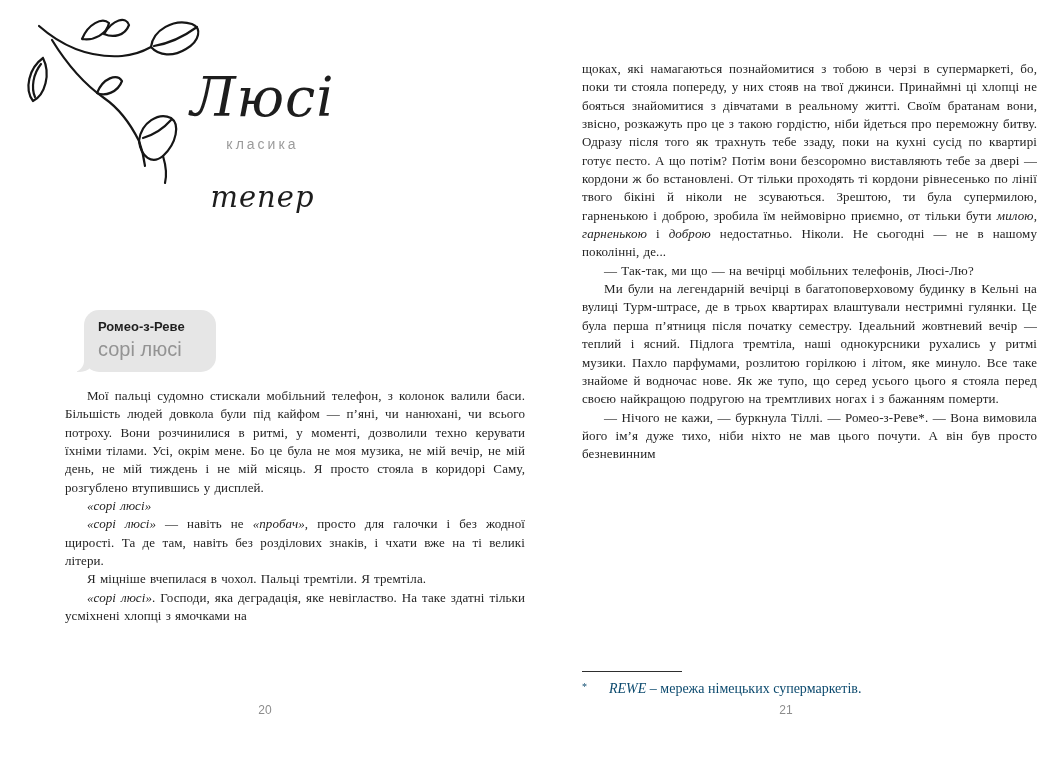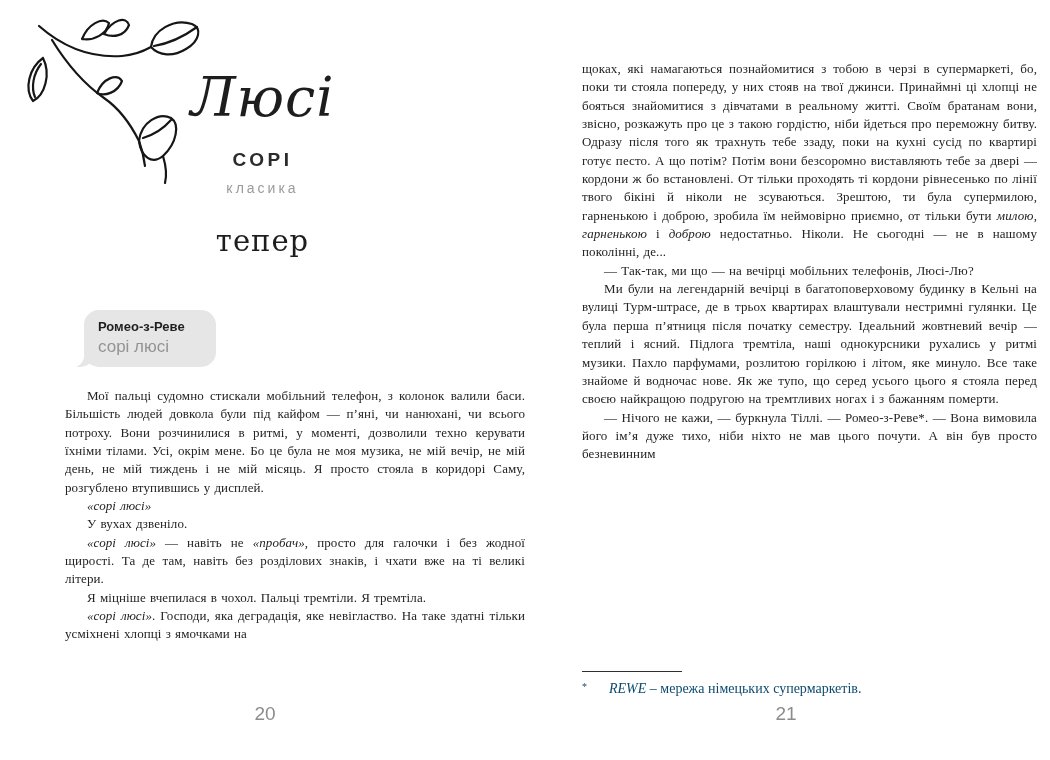--- a/index.html
+++ b/index.html
@@ -11,51 +11,51 @@
   .branch{position:absolute;left:24px;top:6px;}
 
   
   .title-block{position:absolute;left:40px;top:70px;width:445px;text-align:center;}
   .title-script{font-family:"DejaVu Serif",serif;font-style:italic;font-weight:400;
      font-size:54px;line-height:1.05;color:#1d1d1d;letter-spacing:1px;margin:0;}
   .title-caps{font-family:"Liberation Sans",sans-serif;font-weight:700;font-size:19px;
      letter-spacing:3.5px;color:#2b2b2b;margin-top:22px;}
   .title-classic{font-family:"Liberation Sans",sans-serif;font-weight:400;font-size:14px;
      letter-spacing:3px;color:#9b9b9b;margin-top:9px;}
-  .title-now{font-family:"DejaVu Serif",serif;font-size:29px;
+  .title-now{font-family:"DejaVu Serif",serif;font-style:italic;font-size:29px;
      color:#1d1d1d;margin-top:28px;letter-spacing:1px;}
 
   
   .bubble{position:absolute;left:84px;top:310px;min-width:104px;background:#e6e6e6;
      border-radius:15px;padding:8px 14px 9px 14px;font-family:"Liberation Sans",sans-serif;}
   .bubble::before{content:'';position:absolute;bottom:0;left:-7px;width:18px;height:15px;
      background:#e6e6e6;border-bottom-right-radius:15px;}
   .bubble::after{content:'';position:absolute;bottom:0;left:-11px;width:11px;height:17px;
      background:#ffffff;border-bottom-right-radius:11px;}
   .bubble-title{font-weight:700;font-size:13px;color:#1f1f1f;line-height:1.35;}
-  .bubble-sub{font-size:17px;color:#939393;line-height:1.35;}
+  .bubble-sub{font-size:20px;color:#939393;line-height:1.35;}
 
   
   .col{position:absolute;color:#232323;font-size:13px;line-height:18.35px;
      text-align:justify;letter-spacing:0.1px;word-spacing:0.8px;}
   .col-left{left:65px;top:387px;width:460px;}
   .col-right{left:582px;top:60px;width:455px;max-height:608px;overflow:hidden;}
   .par{margin:0;}
   .ind{text-indent:22px;}
   .it{font-style:italic;}
 
   
   .footnote{position:absolute;left:582px;top:671px;width:455px;color:#0c4a6e;}
   .foot-rule{width:100px;border-top:1.6px solid #2e2e2e;margin-bottom:8px;}
   .foot-line{font-size:14px;line-height:1.3;}
   .foot-marker{font-size:10px;vertical-align:top;margin-right:22px;}
 
   
   .pagenum{position:absolute;top:703px;width:60px;text-align:center;
-     font-family:"Liberation Sans",sans-serif;font-size:19px;color:#8c8c8c;}
+     font-family:"Liberation Sans",sans-serif;font-size:12px;color:#8c8c8c;}
   .pn-left{left:235px;}
   .pn-right{left:756px;}
 </style>
 </head>
 <body>
 
 <div class="spread">
 
   <svg class="branch" width="195" height="185" viewBox="0 0 195 185" fill="none" stroke="#161616" stroke-width="2.2" stroke-linecap="round" stroke-linejoin="round">
     <path d="M15,20 C40,42 68,52 98,50 C110,49 118,46 127,41"></path>
@@ -67,34 +67,32 @@
     <path d="M17,58 C9,68 7,82 11,91"></path>
     <path d="M28,34 C44,60 60,78 80,92 C96,103 107,119 115,135 C118,143 120,152 121,160"></path>
     <path d="M73,87 C79,72 93,67 98,75 C94,86 81,91 73,87"></path>
     <path d="M115,135 C117,116 135,106 147,112 C156,118 153,137 139,150 C128,159 117,151 115,135"></path>
     <path d="M139,150 C142,160 143,169 141,177"></path>
     <path d="M119,132 C129,129 140,122 147,114"></path>
   </svg>
 
   <div class="title-block">
     <div class="title-script">Люсі</div>
-    <div class="title-caps">СОРІ</div>
     <div class="title-classic">класика</div>
     <div class="title-now">тепер</div>
   </div>
 
   <div class="bubble">
     <div class="bubble-title">Ромео-з-Реве</div>
     <div class="bubble-sub">сорі люсі</div>
   </div>
 
   <div class="col col-left">
       <p class="par ind"><span>Мої пальці судомно стискали мобільний телефон, з колонок валили баси. Більшість людей довкола були під кайфом — п’яні, чи нанюхані, чи всього потроху. Вони розчинилися в ритмі, у моменті, дозволили техно керувати їхніми тілами. Усі, окрім мене. Бо це була не моя музика, не мій вечір, не мій день, не мій тиждень і не мій місяць. Я просто стояла в коридорі Саму, розгублено втупившись у дисплей.</span></p>
       <p class="par ind"><span class="it">«сорі люсі»</span></p>
-      <p class="par ind"><span>У вухах дзвеніло.</span></p>
       <p class="par ind"><span class="it">«сорі люсі»</span><span> — навіть не </span><span class="it">«пробач»</span><span>, просто для галочки і без жодної щирості. Та де там, навіть без розділових знаків, і чхати вже на ті великі літери.</span></p>
       <p class="par ind"><span>Я міцніше вчепилася в чохол. Пальці тремтіли. Я тремтіла.</span></p>
       <p class="par ind"><span class="it">«сорі люсі»</span><span>. Господи, яка деградація, яке невігластво. На таке здатні тільки усміхнені хлопці з ямочками на</span></p>
     </div>
 
   <div class="col col-right">
       <p class="par"><span>щоках, які намагаються познайомитися з тобою в черзі в супермаркеті, бо, поки ти стояла попереду, у них стояв на твої джинси. Принаймні ці хлопці не бояться знайомитися з дівчатами в реальному житті. Своїм братанам вони, звісно, розкажуть про це з такою гордістю, ніби йдеться про переможну битву. Одразу після того як трахнуть тебе ззаду, поки на кухні сусід по квартирі готує песто. А що потім? Потім вони безсоромно виставляють тебе за двері — кордони ж бо встановлені. От тільки проходять ті кордони рівнесенько по лінії твого бікіні й ніколи не зсуваються. Зрештою, ти була супермилою, гарненькою і доброю, зробила їм неймовірно приємно, от тільки бути </span><span class="it">милою</span><span>, </span><span class="it">гарненькою</span><span> і </span><span class="it">доброю</span><span> недостатньо. Ніколи. Не сьогодні — не в нашому поколінні, де...</span></p>
       <p class="par ind"><span>— Так-так, ми що — на вечірці мобільних телефонів, Люсі-Лю?</span></p>
       <p class="par ind"><span>Ми були на легендарній вечірці в багатоповерховому будинку в Кельні на вулиці Турм-штрасе, де в трьох квартирах влаштували нестримні гулянки. Це була перша п’ятниця після початку семестру. Ідеальний жовтневий вечір — теплий і ясний. Підлога тремтіла, наші однокурсники рухались у ритмі музики. Пахло парфумами, розлитою горілкою і літом, яке минуло. Все таке знайоме й водночас нове. Як же тупо, що серед усього цього я стояла перед своєю найкращою подругою на тремтливих ногах і з бажанням померти.</span></p>
       <p class="par ind"><span>— Нічого не кажи, — буркнула Тіллі. — Ромео-з-Реве*. — Вона вимовила його ім’я дуже тихо, ніби ніхто не мав цього почути. А він був просто безневинним</span></p>

